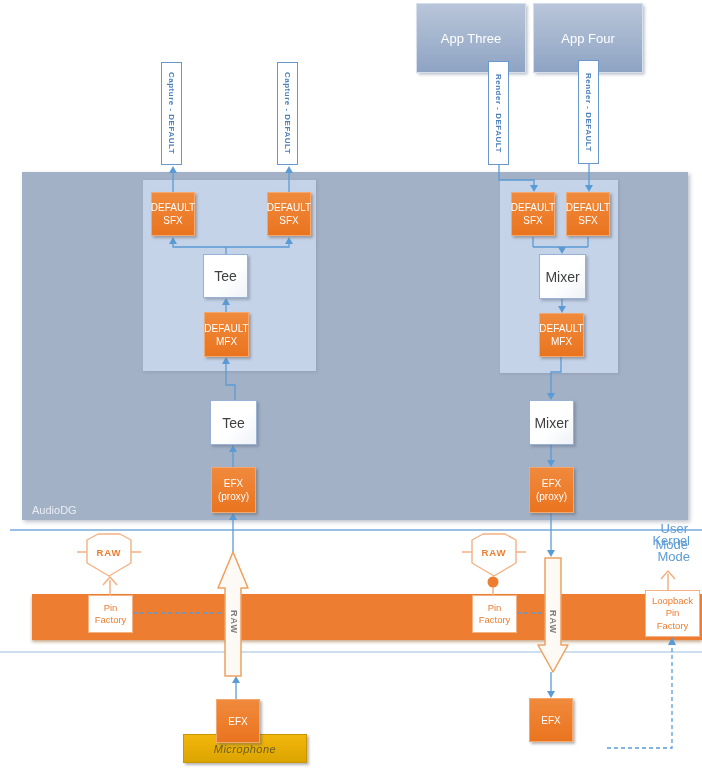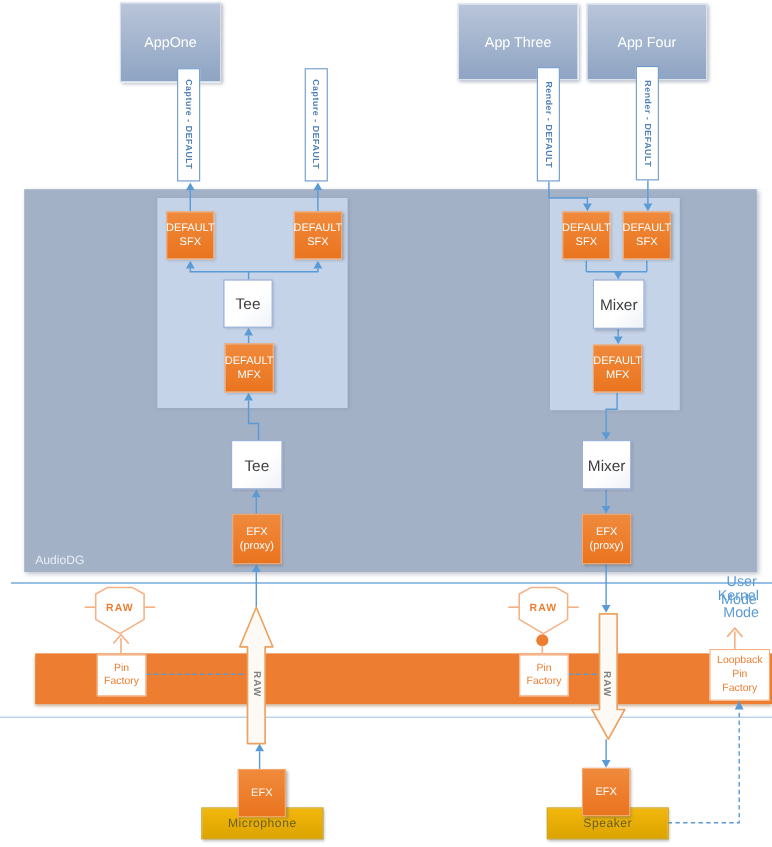--- a/index.html
+++ b/index.html
@@ -137,21 +137,20 @@
     <g>
       <line class="oline" x1="110" y1="596" x2="110" y2="580"></line>
       <path class="ochev" d="M103,585 L110,577 L117,585"></path>
     </g>
     <g>
       <line class="oline" x1="668" y1="590" x2="668" y2="574"></line>
       <path class="ochev" d="M661,579 L668,571 L675,579"></path>
     </g>
   </svg>
 
-  <div class="abs appbox" style="left:109px;top:2px;width:92px;height:73px;">AppOne</div>
   <div class="abs appbox" style="left:416px;top:3px;width:110px;height:70px;">App Three</div>
   <div class="abs appbox" style="left:533px;top:3px;width:110px;height:70px;">App Four</div>
 
   <div class="abs pipe" style="left:161px;top:62px;width:21px;height:103px;">Capture - DEFAULT</div>
   <div class="abs pipe" style="left:277px;top:62px;width:21px;height:103px;">Capture - DEFAULT</div>
   <div class="abs pipe" style="left:488px;top:61px;width:21px;height:104px;">Render - DEFAULT</div>
   <div class="abs pipe" style="left:578px;top:60px;width:21px;height:104px;">Render - DEFAULT</div>
 
   <div class="abs audiodg-label" style="left:32px;top:504px;">AudioDG</div>
 
@@ -189,18 +188,17 @@
 Factory</div>
   <div class="abs factbox" style="left:472px;top:595px;width:45px;height:38px;">Pin
 Factory</div>
   <div class="abs factbox" style="left:645px;top:590px;width:55px;height:47px;">Loopback
 Pin
 Factory</div>
 
   <div class="abs raw-vert" style="left:227px;top:598px;width:13px;height:48px;">RAW</div>
   <div class="abs raw-vert" style="left:546px;top:598px;width:13px;height:48px;">RAW</div>
 
-  <div class="abs goldbox" style="left:183px;top:734px;width:111px;height:29px;">Microphone</div>
-  <div class="abs goldbox" style="left:497px;top:734px;width:111px;height:29px;">Speaker</div>
+  <div class="abs goldbox" style="left:183px;top:734px;width:124px;height:29px;font-style:italic;">Microphone</div>
   <div class="abs orangebox" style="left:216px;top:699px;width:44px;height:44px;">EFX</div>
   <div class="abs orangebox" style="left:529px;top:698px;width:44px;height:44px;">EFX</div>
 
 </div>
 
 </body></html>

